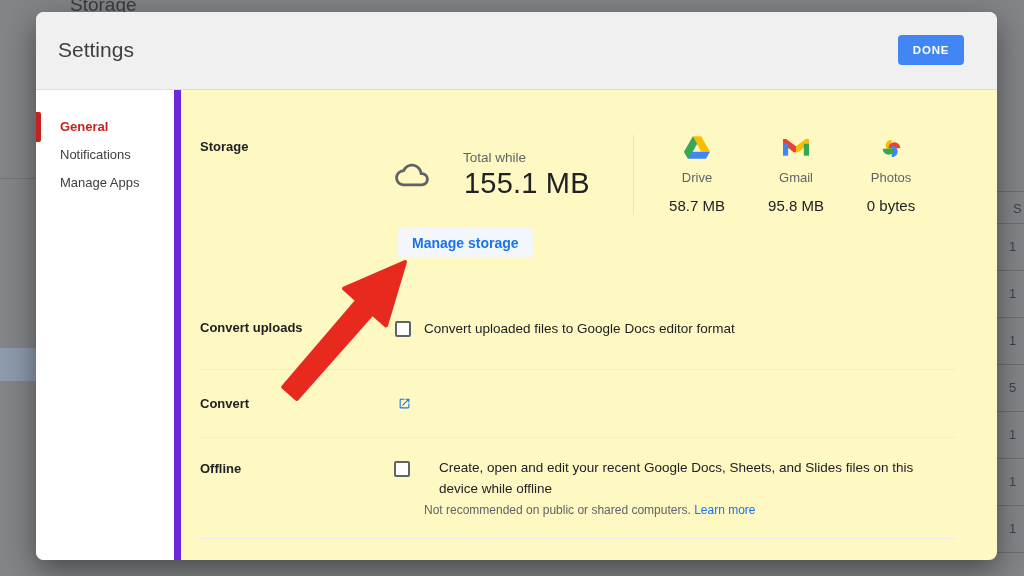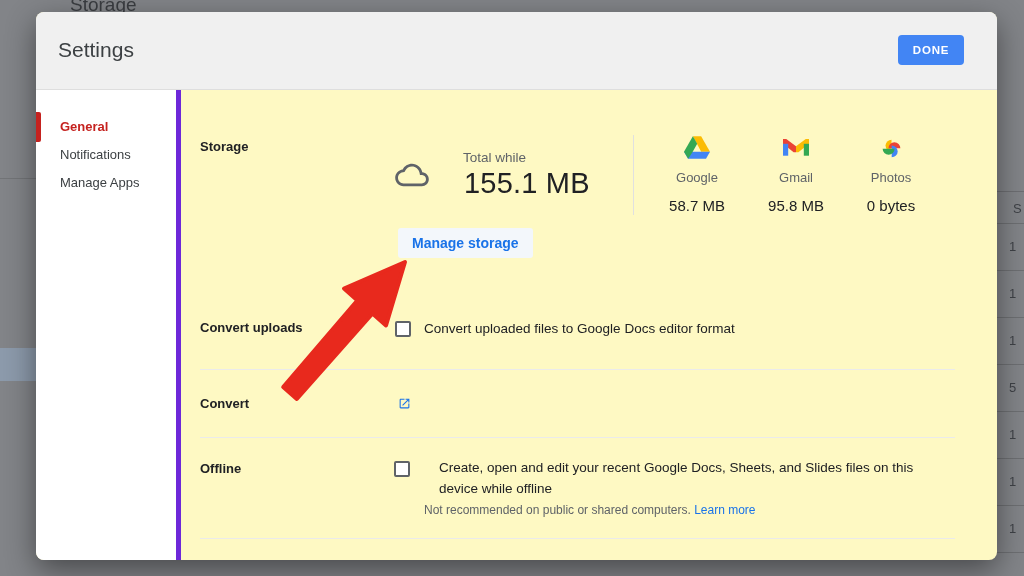--- a/index.html
+++ b/index.html
@@ -21,21 +21,21 @@
   .dialog { position:absolute; left:36px; top:12px; width:961px; height:548px; background:#fef9c3;
     border-radius:8px; box-shadow:0 10px 30px rgba(0,0,0,0.45); overflow:hidden; }
   .dialog-header { position:absolute; left:0; top:0; width:100%; height:78px; background:#f0f0f0;
     border-bottom:1px solid #dedede; }
   .dialog-title { position:absolute; left:22px; top:26px; font-size:21px; color:#3c4043; }
   .done-btn { position:absolute; left:862px; top:23px; width:66px; height:30px; background:var(--button_blue,#4285f4);
     color:#fff; font-size:11.5px; font-weight:bold; letter-spacing:0.8px; border:none; border-radius:4px;
     display:flex; align-items:center; justify-content:center; cursor:pointer; font-family:inherit; }
 
   
-  .sidebar { position:absolute; left:0; top:78px; width:145px; height:470px; border-right:5px solid #6d28d9; background:#fff; }
+  .sidebar { position:absolute; left:0; top:78px; width:145px; height:470px; border-right:7px solid #6d28d9; background:#fff; }
   .active-bar { position:absolute; left:0; top:100px; width:5px; height:30px; background:var(--active_red,#c5221f); border-radius:0 2px 2px 0; }
   .side-item { position:absolute; left:24px; font-size:13px; color:#3c4043; cursor:pointer; white-space:nowrap; }
   .side-item.active { color:var(--active_red,#c5221f); font-weight:bold; }
   .sec-label { position:absolute; left:19px; font-size:13px; font-weight:bold; color:#202124; }
   
 
   .abs { position:absolute; }
   .hdivider { position:absolute; height:1px; background:#ebebeb; }
 
   .total-used-label { font-size:13.5px; color:#5f6368; }
@@ -107,21 +107,21 @@
   <div class="vdivider" style="left:597px; top:123px; height:80px"></div>
 
   <div class="svc" style="left:615px; top:124px">
     <div class="svc-icon-wrap">
       <svg width="26" height="23" viewBox="0 0 24 21">
         <polygon fill="#fbbc04" points="8.2,0 15.8,0 24,14.4 15.9,14.4"></polygon>
         <polygon fill="#4285f4" points="0,14.4 3.7,20.8 20.3,20.8 24,14.4"></polygon>
         <polygon fill="#34a853" points="8.2,0 12.2,7.1 7.9,14.6 3.9,20.9 0,14.4"></polygon>
       </svg>
     </div>
-    <div class="svc-name">Google</div>
+    <div class="svc-name">Drive</div>
     <div class="svc-usage">58.7 MB</div>
   </div>
 
   <div class="svc" style="left:714px; top:124px">
     <div class="svc-icon-wrap">
       <svg width="26" height="21" viewBox="0 0 24 19">
         <polygon fill="#ea4335" points="0,2.5 3,2.5 12,9.3 12,14.8 9.8,14.8 0,7"></polygon>
         <polygon fill="#fbbc04" points="12,9.3 21,2.5 24,2.5 24,7 14.2,14.8 12,14.8"></polygon>
         <rect fill="#4285f4" x="0" y="7" width="4.8" height="11"></rect>
         <rect fill="#34a853" x="19.2" y="7" width="4.8" height="11"></rect>

